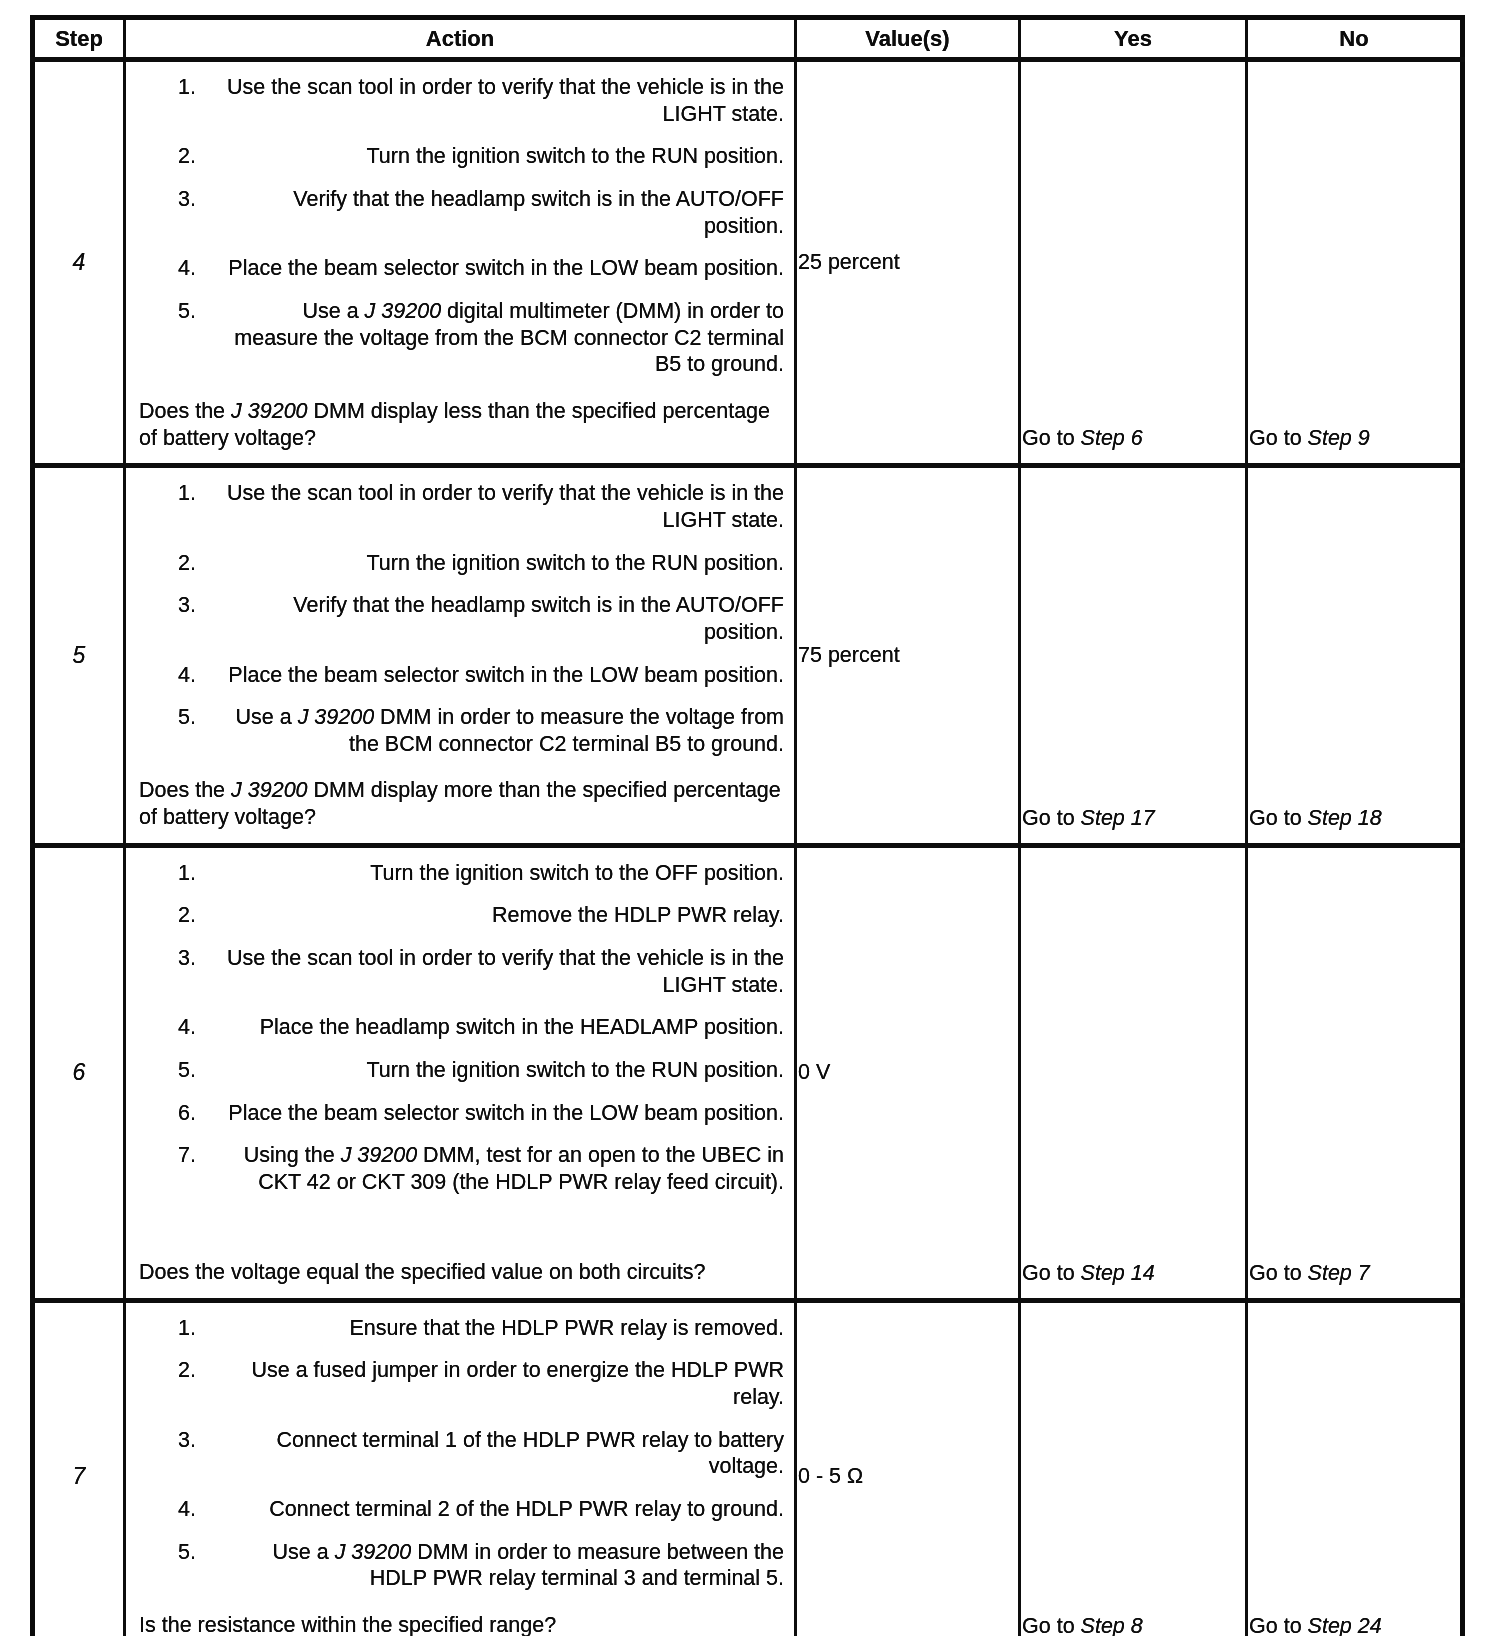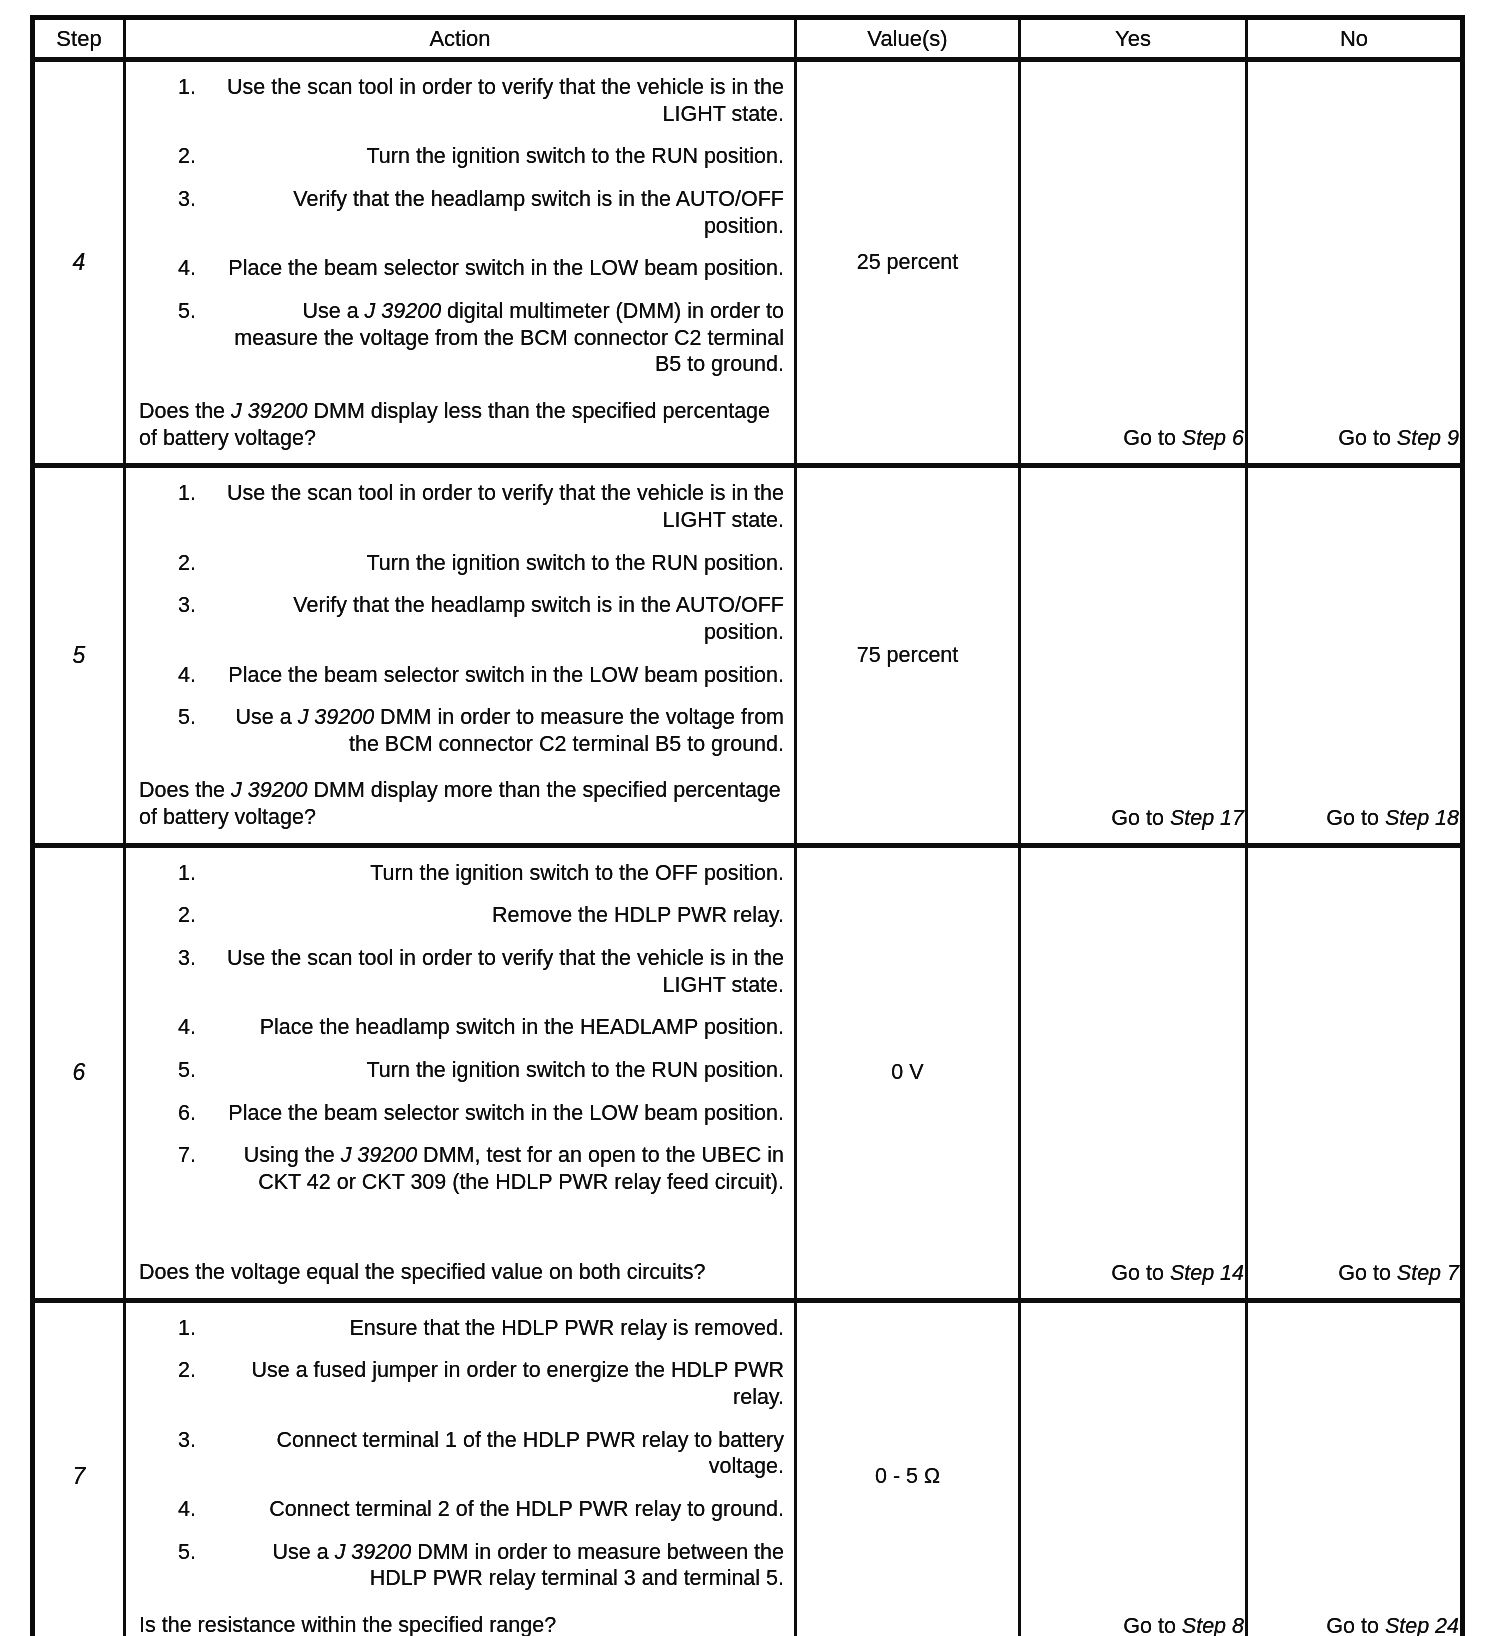--- a/index.html
+++ b/index.html
@@ -35,21 +35,21 @@
     border-bottom-width: 5px;
   }
   .diag thead tr { height: 42px; }
   .diag tbody tr:nth-child(1) > td { height: 385px; }
   .diag tbody tr:nth-child(2) > td { height: 360px; }
   .diag tbody tr:nth-child(3) > td { height: 455px; }
   .diag tbody tr:nth-child(4) > td { height: 332px; }
 
   .diag th {
     font-size: 22px;
-    font-weight: normal;
+    font-weight: bold;
     text-align: center;
     vertical-align: middle;
     padding: 4px 4px;
     text-shadow: 0 0 0.5px currentColor;
   }
   .step-cell {
     text-align: center;
     vertical-align: middle;
     font-size: 23px;
     font-style: italic;
@@ -81,27 +81,27 @@
     flex: 1;
     text-align: right;
   }
   .question {
     margin-top: auto;
     padding-top: 12px;
   }
   .it { font-style: italic; }
   .value-cell {
     vertical-align: middle;
-    text-align: center;
+    text-align: left;
     font-size: 21.5px;
     text-shadow: 0 0 0.4px currentColor;
   }
   .yes-cell, .no-cell {
     vertical-align: bottom;
-    text-align: right;
+    text-align: left;
     font-size: 21.5px;
     padding-bottom: 12px;
     text-shadow: 0 0 0.4px currentColor;
   }
 </style>
 </head>
 <body>
 
 <div class="page">
   <table class="diag">

